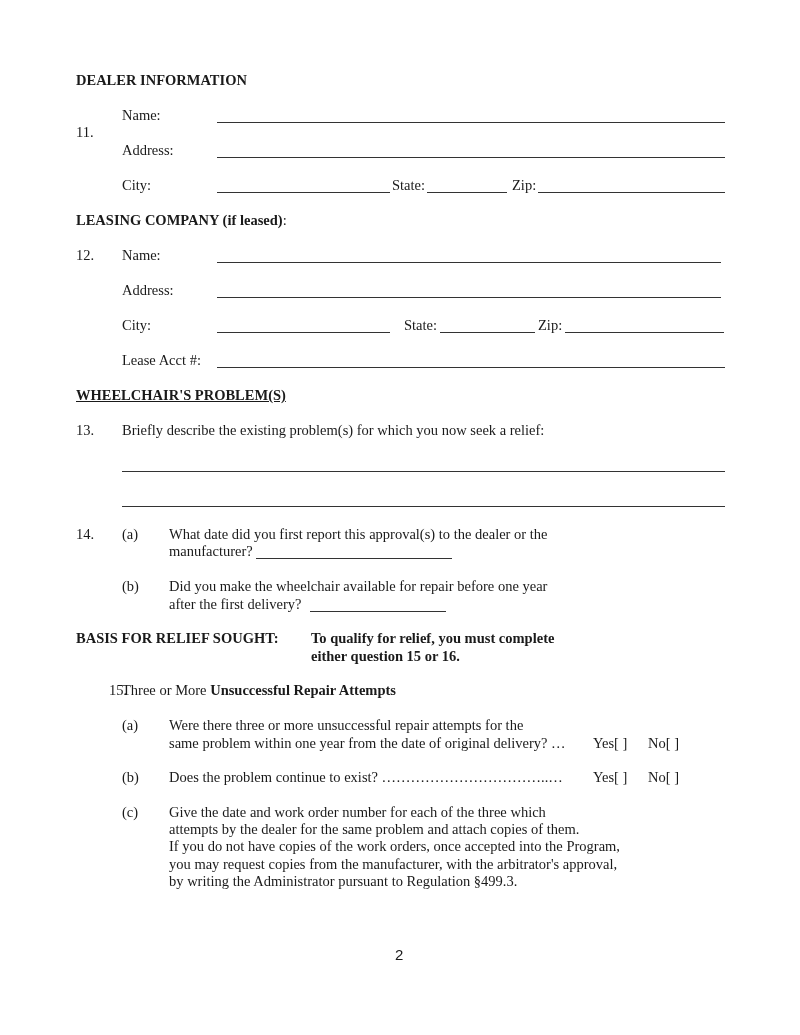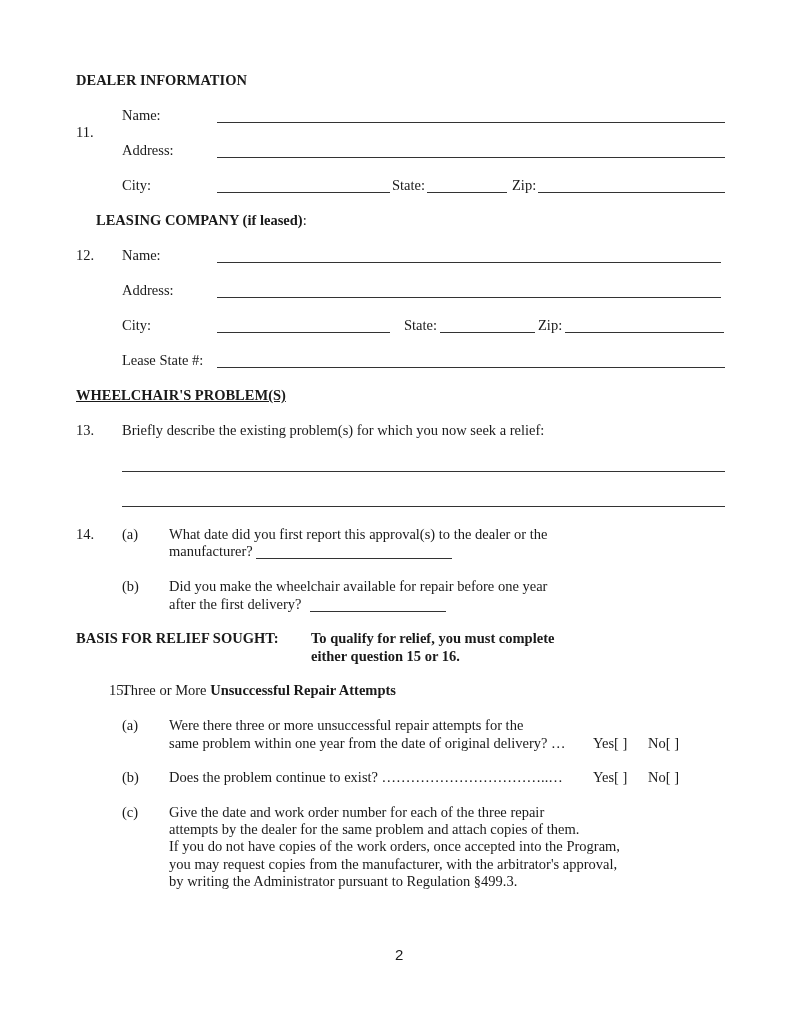--- a/index.html
+++ b/index.html
@@ -22,37 +22,37 @@
 <div class="abs" style="left:122px;top:142px;">Address:</div>
 <div class="line" style="left:217px;top:157px;width:508px;"></div>
 
 <div class="abs" style="left:122px;top:177px;">City:</div>
 <div class="line" style="left:217px;top:192px;width:173px;"></div>
 <div class="abs" style="left:392px;top:177px;">State:</div>
 <div class="line" style="left:427px;top:192px;width:80px;"></div>
 <div class="abs" style="left:512px;top:177px;">Zip:</div>
 <div class="line" style="left:538px;top:192px;width:187px;"></div>
 
-<div class="abs" style="left:76px;top:212px;margin-left:20px;"><span class="bold">LEASING COMPANY (if leased)</span><span>:</span></div>
+<div class="abs" style="left:76px;top:212px;"><span class="bold">LEASING COMPANY (if leased)</span><span>:</span></div>
 
 <div class="abs" style="left:76px;top:247px;">12.</div>
 <div class="abs" style="left:122px;top:247px;">Name:</div>
 <div class="line" style="left:217px;top:262px;width:504px;"></div>
 
 <div class="abs" style="left:122px;top:282px;">Address:</div>
 <div class="line" style="left:217px;top:297px;width:504px;"></div>
 
 <div class="abs" style="left:122px;top:317px;">City:</div>
 <div class="line" style="left:217px;top:332px;width:173px;"></div>
 <div class="abs" style="left:404px;top:317px;">State:</div>
 <div class="line" style="left:440px;top:332px;width:95px;"></div>
 <div class="abs" style="left:538px;top:317px;">Zip:</div>
 <div class="line" style="left:565px;top:332px;width:159px;"></div>
 
-<div class="abs" style="left:122px;top:352px;">Lease State #:</div>
+<div class="abs" style="left:122px;top:352px;">Lease Acct #:</div>
 <div class="line" style="left:217px;top:367px;width:508px;"></div>
 
 <div class="abs bold" style="left:76px;top:387px;text-decoration:underline;">WHEELCHAIR'S PROBLEM(S)</div>
 
 <div class="abs" style="left:76px;top:422px;">13.</div>
 <div class="abs" style="left:122px;top:422px;">Briefly describe the existing problem(s) for which you now seek a relief:</div>
 <div class="line" style="left:122px;top:471px;width:603px;"></div>
 <div class="line" style="left:122px;top:506px;width:603px;"></div>
 
 <div class="abs" style="left:76px;top:526px;">14.</div>
@@ -78,19 +78,19 @@
 <div class="abs" style="left:169px;top:735px;">same problem within one year from the date of original delivery? …</div>
 <div class="abs" style="left:593px;top:735px;">Yes[ ]</div>
 <div class="abs" style="left:648px;top:735px;">No[ ]</div>
 
 <div class="abs" style="left:122px;top:769px;">(b)</div>
 <div class="abs" style="left:169px;top:769px;">Does the problem continue to exist? ……………………………..…</div>
 <div class="abs" style="left:593px;top:769px;">Yes[ ]</div>
 <div class="abs" style="left:648px;top:769px;">No[ ]</div>
 
 <div class="abs" style="left:122px;top:804px;">(c)</div>
-<div class="abs" style="left:169px;top:804px;">Give the date and work order number for each of the three repair</div>
+<div class="abs" style="left:169px;top:804px;">Give the date and work order number for each of the three which</div>
 <div class="abs" style="left:169px;top:821px;">attempts by the dealer for the same problem and attach copies of them.</div>
 <div class="abs" style="left:169px;top:838px;">If you do not have copies of the work orders, once accepted into the Program,</div>
 <div class="abs" style="left:169px;top:856px;">you may request copies from the manufacturer, with the arbitrator's approval,</div>
 <div class="abs" style="left:169px;top:873px;">by writing the Administrator pursuant to Regulation §499.3.</div>
 
 <div class="abs pnum" style="left:395px;top:946px;">2</div>
 
 </body></html>

